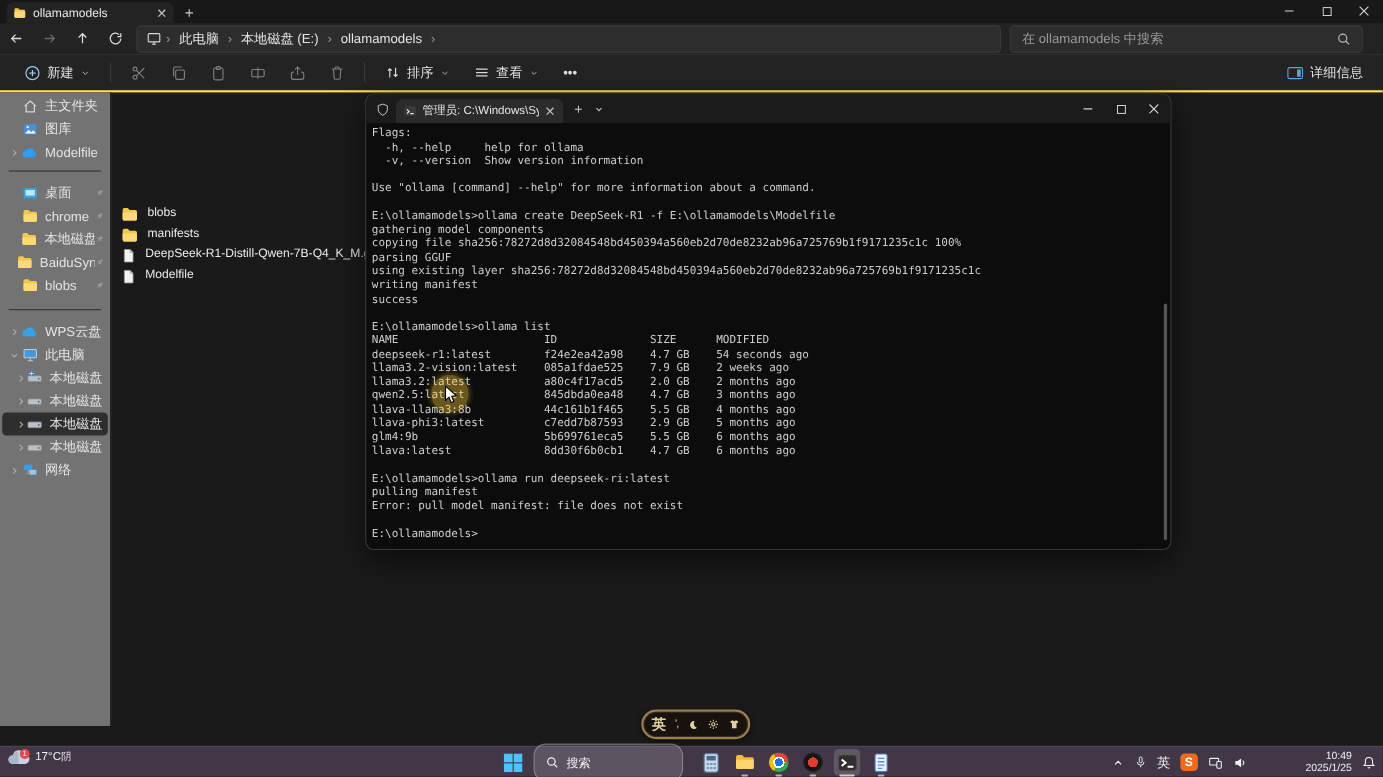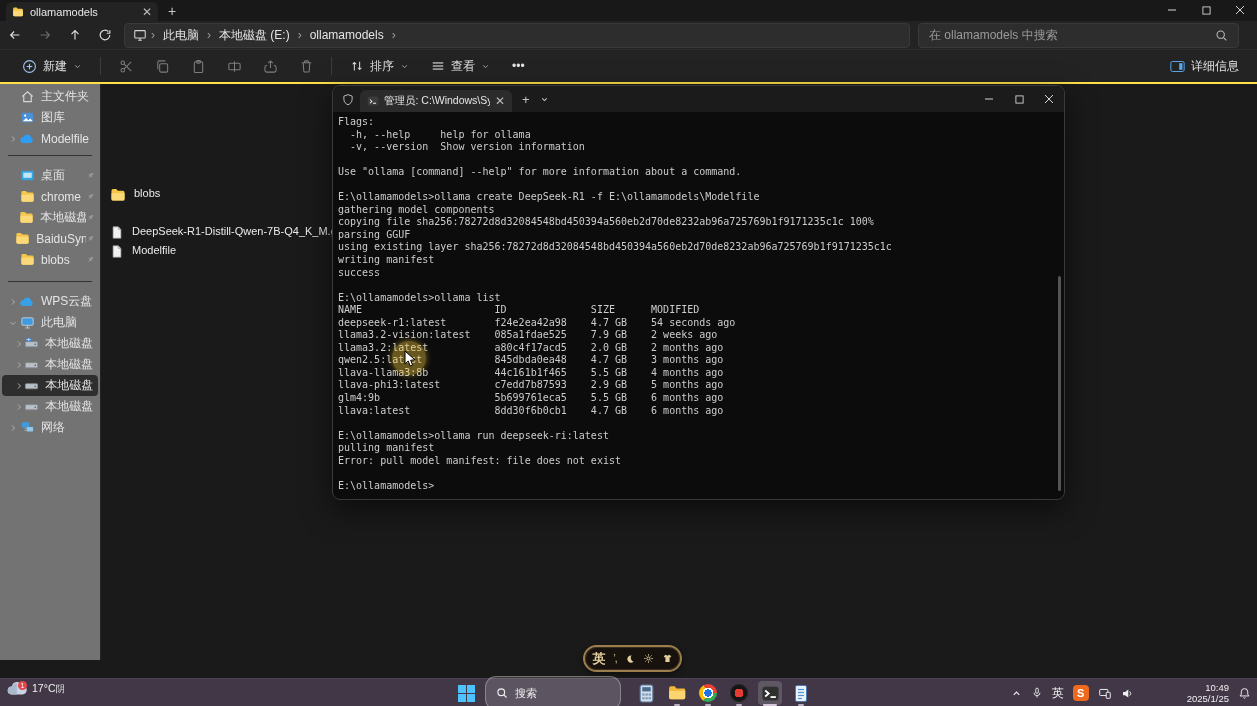--- a/index.html
+++ b/index.html
@@ -547,20 +547,29 @@
   <div id="ex-files">
     <div class="fl-row" style="top:103px;">
       <span class="ico">
           <svg width="16" height="16" viewBox="0 0 16 16">
             <path d="M1.5 3.5A1.5 1.5 0 0 1 3 2h3.2l1.6 1.8H13a1.5 1.5 0 0 1 1.5 1.5V12A1.5 1.5 0 0 1 13 13.5H3A1.5 1.5 0 0 1 1.5 12z" fill="#f6c64a"></path>
             <path d="M1.5 6.2h13V12a1.5 1.5 0 0 1-1.5 1.5H3A1.5 1.5 0 0 1 1.5 12z" fill="#fbd978"></path>
           </svg>
         </span>
       <span>blobs</span>
     </div>
+    <div class="fl-row" style="top:122px;">
+      <span class="ico">
+          <svg width="16" height="16" viewBox="0 0 16 16">
+            <path d="M1.5 3.5A1.5 1.5 0 0 1 3 2h3.2l1.6 1.8H13a1.5 1.5 0 0 1 1.5 1.5V12A1.5 1.5 0 0 1 13 13.5H3A1.5 1.5 0 0 1 1.5 12z" fill="#f6c64a"></path>
+            <path d="M1.5 6.2h13V12a1.5 1.5 0 0 1-1.5 1.5H3A1.5 1.5 0 0 1 1.5 12z" fill="#fbd978"></path>
+          </svg>
+        </span>
+      <span>manifests</span>
+    </div>
     <div class="fl-row" style="top:141px;">
       <span class="ico">
           <svg width="14" height="15" viewBox="0 0 16 16">
             <path d="M3.5 1.5h6l3 3v10h-9z" fill="#f2f2f2" stroke="#9a9a9a" stroke-width="0.8"></path>
             <path d="M9.5 1.5v3h3" fill="none" stroke="#9a9a9a" stroke-width="0.8"></path>
           </svg>
         </span>
       <span>DeepSeek-R1-Distill-Qwen-7B-Q4_K_M.gguf</span>
     </div>
     <div class="fl-row" style="top:160px;">

